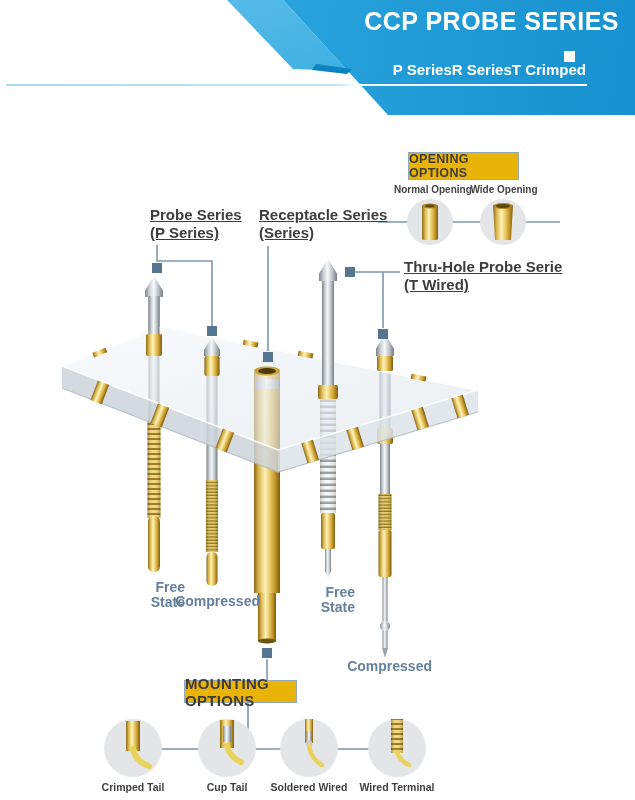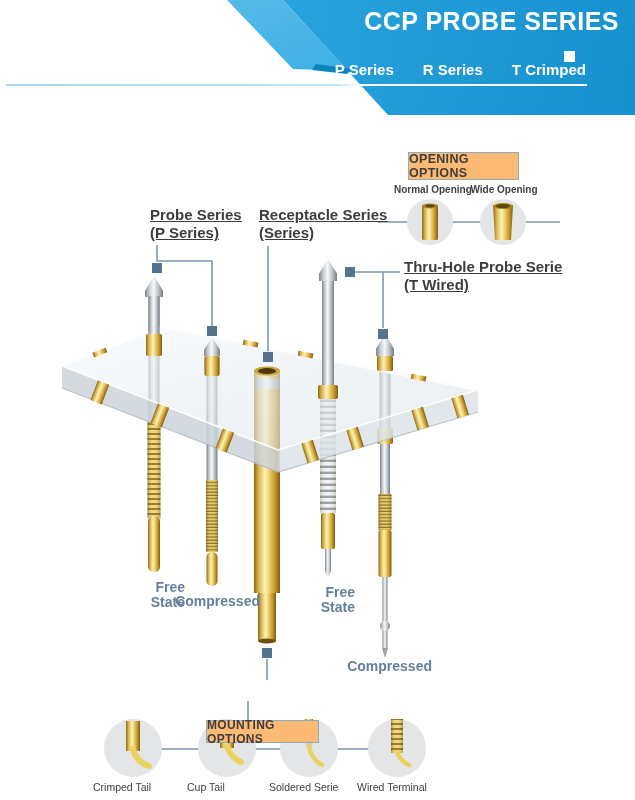--- a/index.html
+++ b/index.html
@@ -11,38 +11,38 @@
   #hdr-main{left:0;top:0;width:635px;height:115px;
     background:linear-gradient(100deg,#56bbe9 0%,#2aa5de 38%,#1790cf 100%);
     clip-path:polygon(283px 0,635px 0,635px 115px,388px 115px);}
   #hdr-stripe{left:0;top:0;width:635px;height:75px;
     background:linear-gradient(160deg,#66c4ec 0%,#2ea7df 90%);
     clip-path:polygon(227px 0,283px 0,348px 71px,293px 69px);}
   #hdr-notch{left:0;top:0;width:635px;height:80px;background:#0d83c0;
     clip-path:polygon(316px 64px,352px 69px,347px 74px,312px 70px);}
   #hdr-title{right:16px;top:7px;color:#fff;font-size:25px;font-weight:bold;
     letter-spacing:.5px;white-space:nowrap;text-align:center;}
-  #hdr-tabs{top:61px;right:49px;display:flex;gap:29px;color:#fff;
+  #hdr-tabs{top:61px;right:49px;display:flex;color:#fff;
     font-size:15px;font-weight:bold;}
   #hdr-square{left:564px;top:51px;width:11px;height:11px;background:#fff;}
   #hdr-line{left:6px;top:84px;width:581px;height:2px;
     background:linear-gradient(90deg,#a8daf2 0%,#bfe4f6 57%,#f4fbff 60%,#ffffff 100%);}
 
   
-  .opt-box{border:1.3px solid #93aab9;background:#fdba74;color:#3d3d3d;
+  .opt-box{border:1.3px solid #93aab9;background:#eab308;color:#3d3d3d;
     font-weight:bold;display:flex;align-items:center;justify-content:center;
     letter-spacing:.3px;}
   #opening-box{left:408px;top:152px;width:109px;height:26px;font-size:12.5px;}
-  #mounting-box{left:206px;top:680px;width:111px;height:21px;font-size:12px;margin-top:40px;}
+  #mounting-box{left:184px;top:680px;width:111px;height:21px;font-size:15px;}
 
   
   .series-lbl{color:#3d3d3d;font-size:15px;line-height:18px;font-weight:bold;white-space:nowrap;text-decoration:underline;}
   .state-lbl{color:#64809c;font-size:14px;line-height:15px;font-weight:bold;text-align:right;}
   .mini-lbl{color:#424242;font-size:10px;font-weight:bold;text-align:center;white-space:nowrap;}
-  .mount-lbl{color:#3f3f3f;font-size:10.5px;font-weight:normal;white-space:nowrap;}
+  .mount-lbl{color:#3f3f3f;font-size:10.5px;font-weight:bold;text-align:center;white-space:nowrap;}
 
   #lbl-probe{left:150px;top:206px;}
   #lbl-receptacle{left:259px;top:206px;}
   #lbl-thru{left:404px;top:258px;}
   #lbl-free1{left:130px;top:580px;width:55px;}
   #lbl-comp1{left:168px;top:594px;width:92px;}
   #lbl-free2{left:300px;top:585px;width:55px;}
   #lbl-comp2{left:340px;top:659px;width:92px;}
   #lbl-normal{left:394px;top:184px;width:73px;}
   #lbl-wide{left:467px;top:184px;width:74px;}
@@ -280,16 +280,16 @@
   <div class="abs state-lbl" id="lbl-free2">
     <div>Free</div>
     <div>State</div>
   </div>
   <div class="abs state-lbl" id="lbl-comp2">Compressed</div>
 
   <div class="abs mini-lbl" id="lbl-normal">Normal Opening</div>
   <div class="abs mini-lbl" id="lbl-wide">Wide Opening</div>
   <div class="abs mount-lbl" id="lbl-crimp">Crimped Tail</div>
   <div class="abs mount-lbl" id="lbl-cup">Cup Tail</div>
-  <div class="abs mount-lbl" id="lbl-solder">Soldered Serie</div>
+  <div class="abs mount-lbl" id="lbl-solder">Soldered Wired</div>
   <div class="abs mount-lbl" id="lbl-wired">Wired Terminal</div>
 
 </div>
 
 </body></html>

